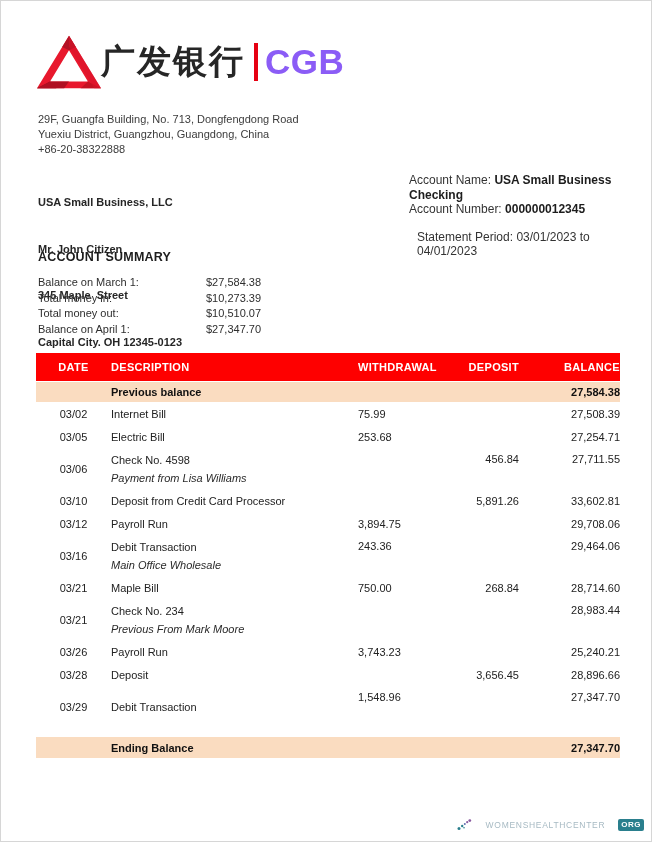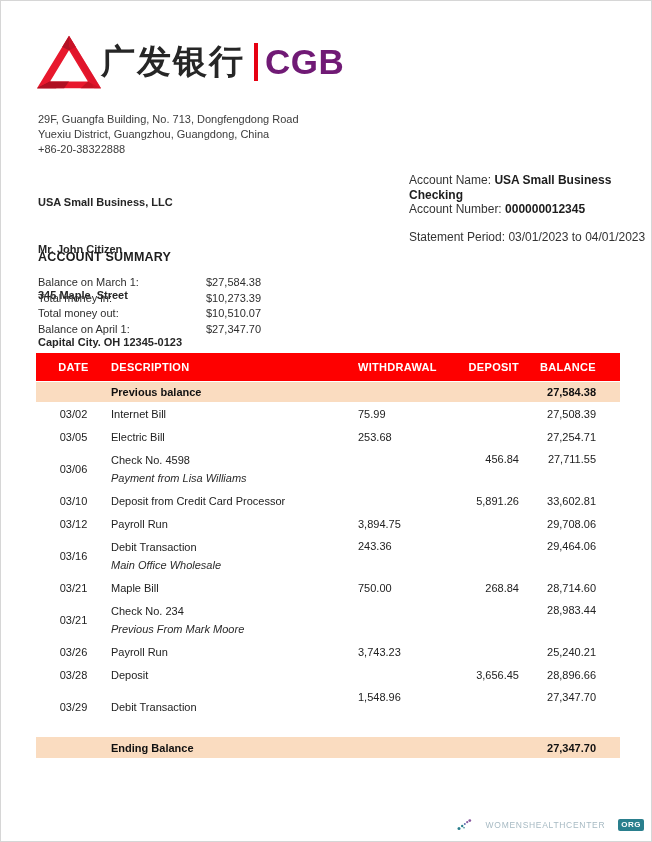--- a/index.html
+++ b/index.html
@@ -10,43 +10,43 @@
     position:relative; width:652px; height:842px; margin:0 auto;
     background:#fff; border:1px solid var(--page-border,#d6d6d6);
     overflow:hidden; color:#1f1f1f;
   }
 
   
   .logo-row{ position:absolute; left:36px; top:34px; display:flex; align-items:center; }
   .logo-mark{ width:64px; height:54px; }
   .logo-cn{ font-size:34px; font-weight:700; color:#262626; letter-spacing:2px; }
   .logo-sep{ width:4px; height:38px; background:var(--brand-red,#e60012); margin:0 7px 0 9px; }
-  .logo-en{ font-size:35px; font-weight:600; color:#701a75; letter-spacing:0.5px; }
+  .logo-en{ font-size:35px; font-weight:600; color:#8b5cf6; letter-spacing:0.5px; }
 
   
   .bank-address{ position:absolute; left:37px; top:111px; font-size:11px; line-height:15px; color:#3c3c3c; }
   .customer{ position:absolute; left:37px; top:163px; font-size:11px; line-height:15.5px; font-weight:700; color:#262626; white-space:pre-wrap; }
   .account-info{ position:absolute; left:408px; top:172px; font-size:12px; line-height:14.5px; color:#333; }
   .account-info .val{ font-weight:700; color:#1d1d1d; }
-  .account-info .period{ margin-top:13px; }
+  .account-info .period{ margin-top:13px;margin-left:8px; }
 
   
   .summary-title{ position:absolute; left:37px; top:249px; font-size:12.5px; font-weight:700; letter-spacing:0.2px; color:#1d1d1d; }
   .summary-rows{ position:absolute; left:37px; top:274px; font-size:11px; line-height:15.6px; color:#2e2e2e; }
   .summary-rows .srow span.lbl{ display:inline-block; width:168px; }
 
   
   .txn-table{ position:absolute; left:35px; top:352px; width:584px; font-size:11px; }
   .grid{ display:grid; grid-template-columns:75px 245px 85px 90px 89px; }
   .thead{ background:var(--header-red,#fe0000); color:#fff; height:28px; align-items:center; font-weight:700; letter-spacing:0.3px; }
   .c.date{ text-align:center; }
   .c.desc{ text-align:left; }
   .c.wd{ text-align:left; padding-left:2px; }
   .c.dep{ text-align:right; padding-right:12px; }
-  .c.bal{ text-align:right; padding-right:24px; }
+  .c.bal{ text-align:right; padding-right:0; }
 
   .band{ background:var(--band-peach,#fadcc0); min-height:21px; align-items:center; border-top:1px solid #fff; }
   .band .desc, .band .bal{ font-weight:700; color:#111; }
   .band.ending{ margin-top:10px; border-top:none; }
 
   .trow{ min-height:23px; align-items:center; color:#222; }
   .trow.two{ min-height:41px; }
   .trow.two .c.wd, .trow.two .c.dep, .trow.two .c.bal{ align-self:start; padding-top:5px; }
   .trow.two .c.desc{ padding:5px 0 4px 0; }
   .trow .note{ font-style:italic; margin-top:6px; color:#2a2a2a; }

